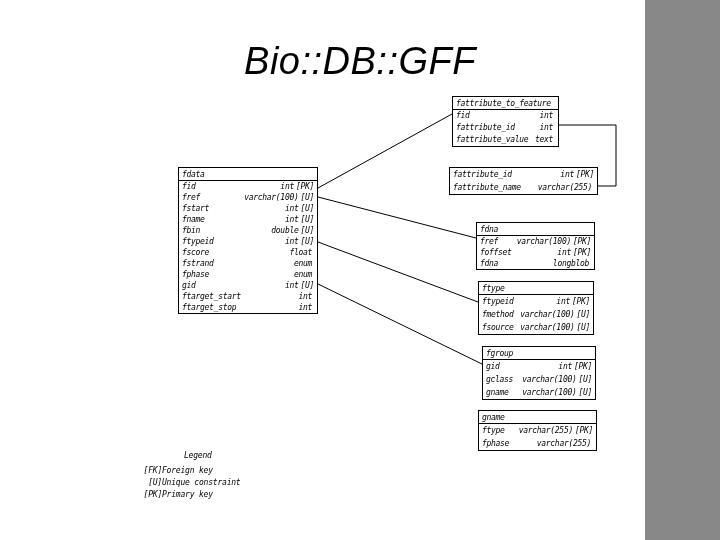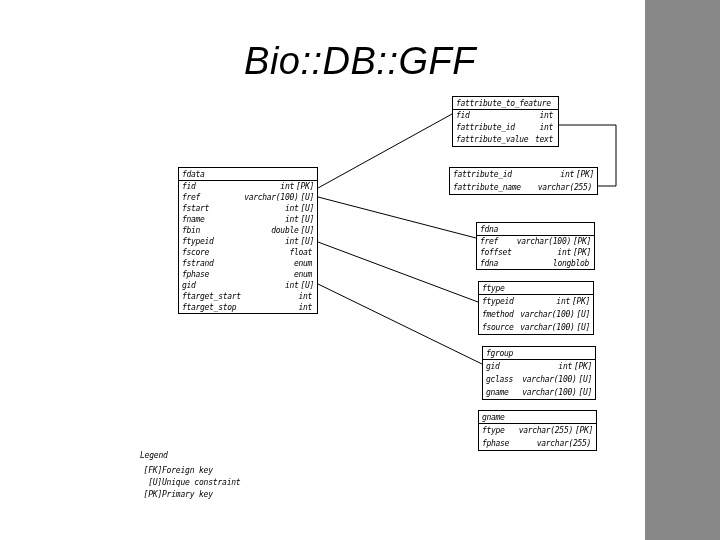--- a/index.html
+++ b/index.html
@@ -10,21 +10,21 @@
          letter-spacing:0.5px;color:#000;}
   svg.connectors{position:absolute;left:0;top:0;width:720px;height:540px;}
   .table{position:absolute;box-sizing:border-box;background:#fff;border:1px solid #000;
          font-size:8px;line-height:1;letter-spacing:-0.3px;white-space:nowrap;}
   .thead{box-sizing:border-box;height:13px;border-bottom:1px solid #000;padding:3px 3px 0 3px;}
   .trow{display:flex;align-items:center;height:var(--rowh,12px);padding:0 3px;overflow:hidden;}
   .c-name{width:var(--namew,60px);flex:0 0 auto;}
   .c-type{flex:1 1 auto;text-align:right;}
   .c-tag{flex:0 0 auto;margin-left:2px;text-align:right;}
   .legend{position:absolute;left:136px;top:452px;font-size:8px;line-height:1;letter-spacing:-0.2px;}
-  .legend-title{height:13px;padding-left:4px;}
+  .legend-title{height:13px;padding-left:4px;margin-left:44px;}
   .legend-row{display:flex;height:12px;align-items:center;text-align:right;}
   .legend-tag{width:26px;flex:0 0 auto;}
 </style>
 </head>
 <body>
 
 <div class="canvas">
 
   <div class="title">Bio::DB::GFF</div>
 

